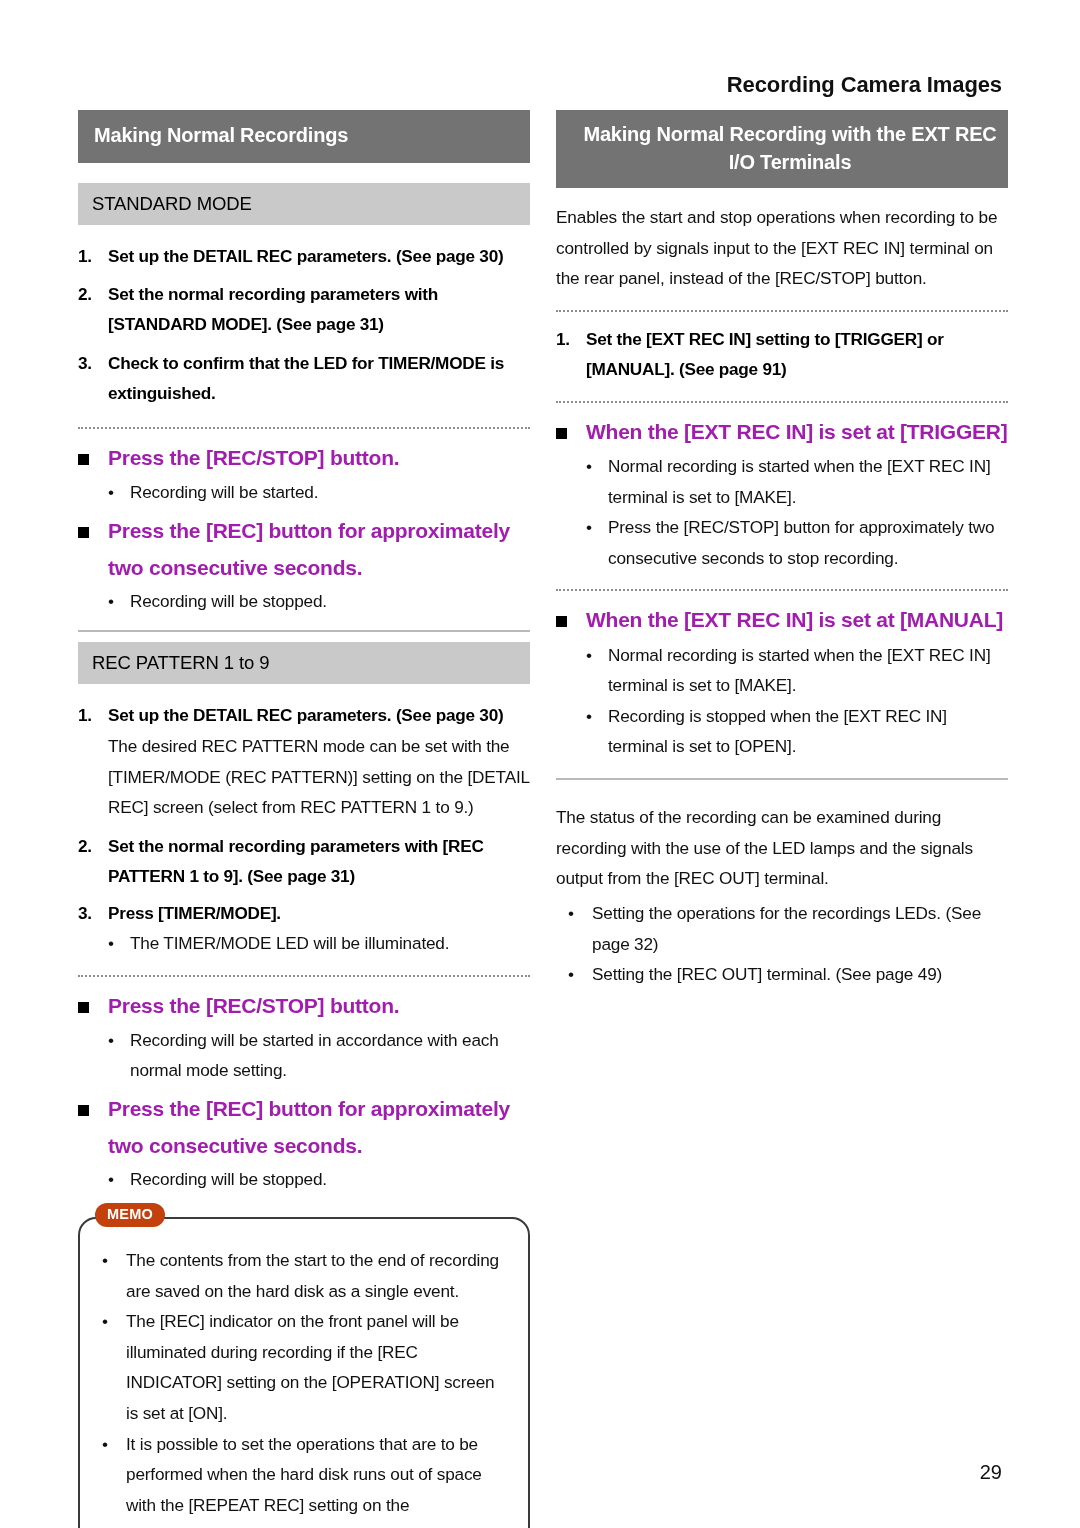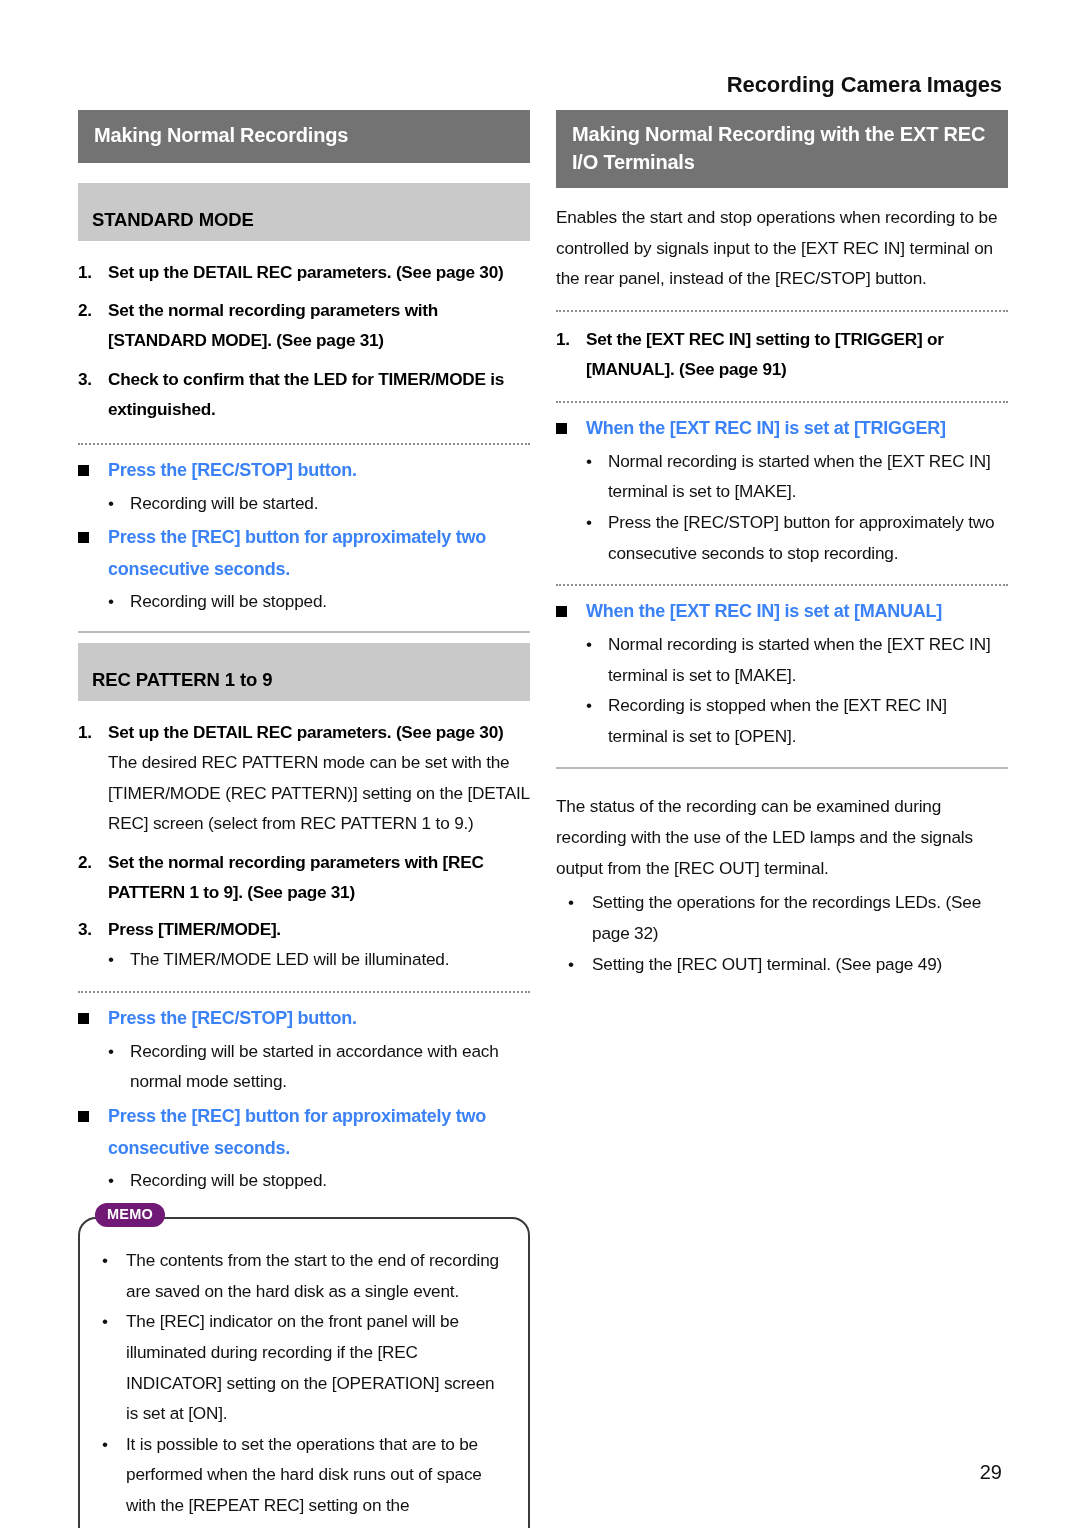--- a/index.html
+++ b/index.html
@@ -53,28 +53,28 @@
   
   .bar-dark {
     background: #737373;
     color: #ffffff;
     font-size: 20px;
     font-weight: bold;
     line-height: 1.38;
     padding: 12px 16px 13px 16px;
     letter-spacing: -0.2px;
   }
-  .bar-dark.two-line { padding: 11px 0 12px 16px; }
+  .bar-dark.two-line { padding: 11px 0 12px 16px; text-align: center; }
 
   .bar-light {
     background: #c9c9c9;
     color: #000000;
     font-size: 18.5px;
-    font-weight: bold;
-    padding: 26px 14px 10px 14px;
+    font-weight: normal;
+    padding: 10px 14px 10px 14px;
     letter-spacing: -0.1px;
   }
 
   
   .para {
     font-size: 17.2px;
     line-height: 1.78;
     letter-spacing: -0.15px;
     color: #111;
   }
@@ -90,25 +90,25 @@
   }
   .step .num {
     flex: 0 0 30px;
     width: 30px;
   }
   .step .txt { flex: 1 1 auto; }
 
   
   .sqitem {
     display: flex;
-    font-size: 18px;
+    font-size: 21px;
     font-weight: bold;
     line-height: 1.77;
     letter-spacing: -0.25px;
-    color: #3b82f6;
+    color: #a21caf;
   }
   .sqitem .sq {
     flex: 0 0 30px;
     width: 30px;
     padding-top: 1px;
   }
   .sqitem .sq i {
     display: inline-block;
     width: 11px;
     height: 11px;
@@ -169,21 +169,21 @@
   }
   .memo-box {
     border: 2px solid #3a3a3a;
     border-radius: 18px;
     padding: 26px 18px 20px 10px;
   }
   .memo-badge {
     position: absolute;
     left: 17px;
     top: -14px;
-    background: #701a75;
+    background: #c2410c;
     color: #fff;
     font-size: 14.5px;
     font-weight: bold;
     letter-spacing: 0.2px;
     padding: 3px 12px 4px 12px;
     border-radius: 12px;
     line-height: 1.18;
   }
   .memo-item {
     display: flex;

